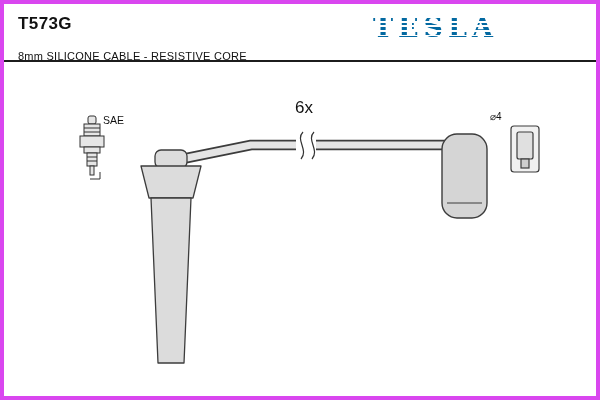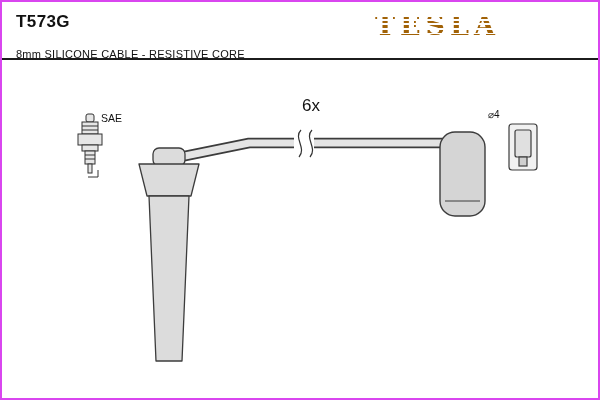--- a/index.html
+++ b/index.html
@@ -1,44 +1,44 @@
 <!DOCTYPE html>
 <html><head>
 <meta charset="utf-8">
 <style>
   html,body{margin:0;padding:0;background:#fff;}
   .page{
     width:600px;height:400px;box-sizing:border-box;
-    border:2px solid #d946ef;background:#fff;position:relative;overflow:hidden;
+    border:4px solid #d946ef;background:#fff;position:relative;overflow:hidden;
     font-family:"Liberation Sans",sans-serif;color:#111;
   }
   .header{
     position:absolute;left:0;top:0;right:0;height:56px;
     display:flex;justify-content:space-between;align-items:flex-start;
     padding:10px 0 0 14px;box-sizing:border-box;
   }
   .part-number{font-size:17px;font-weight:bold;letter-spacing:.4px;display:block;}
   .subtitle{font-size:11px;letter-spacing:.25px;margin-top:16px;display:block;}
   .brand{
     position:relative;margin-right:98px;line-height:1;
     font-family:"DejaVu Serif",serif;font-weight:bold;font-size:27px;
-    letter-spacing:5px;color:#a16207;
+    letter-spacing:5px;color:#0369a1;
   }
   
   .brand::after{
     content:"";position:absolute;inset:0;
     background:repeating-linear-gradient(to bottom,rgba(255,255,255,0) 0 2.5px,#fff 2.5px 4.5px);
     pointer-events:none;
   }
   .rule{position:absolute;left:0;right:0;top:56px;height:1.5px;background:#1c1c1c;}
   .canvas{position:absolute;left:0;top:58px;width:600px;height:341px;}
   .art{position:absolute;left:0;top:0;width:600px;height:341px;}
   .lbl{position:absolute;color:#111;white-space:nowrap;}
   .lbl-sae{left:99px;top:52px;font-size:10.5px;font-weight:normal;}
-  .lbl-qty{left:300px;top:36px;font-size:17px;text-align:right;}
+  .lbl-qty{left:291px;top:36px;font-size:17px;text-align:right;}
   .lbl-dia{left:486px;top:49px;font-size:10px;}
 </style>
 </head>
 <body>
 
 <div class="page">
 
   <div class="header">
     <div>
       <span class="part-number">T573G</span>

